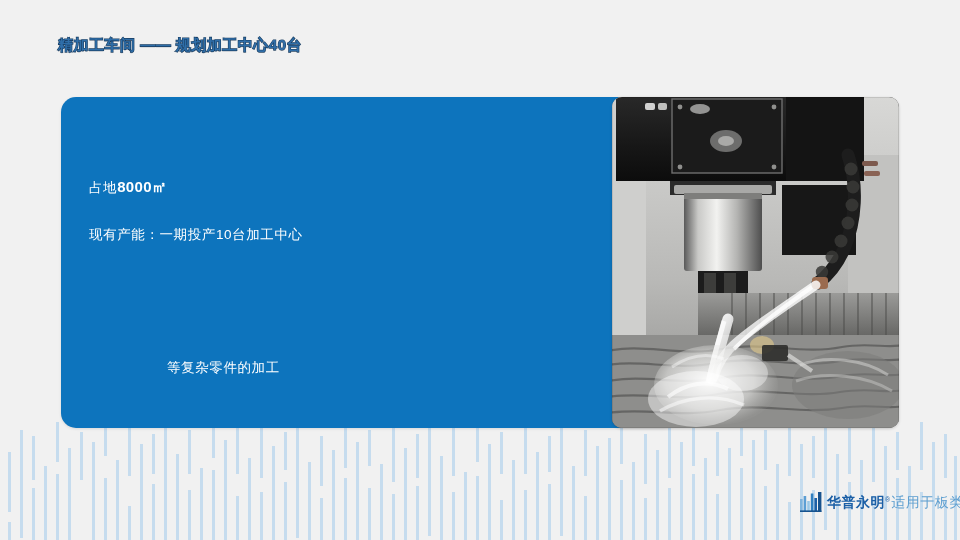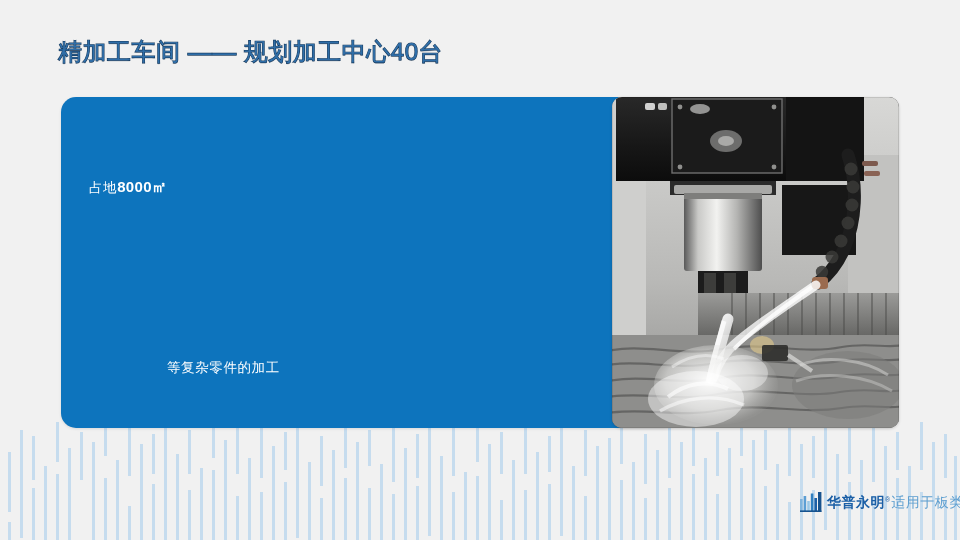--- a/index.html
+++ b/index.html
@@ -31,22 +31,22 @@
     width: 3px;
     background: #c6dcee;
     border-radius: 0;
   }
 
   
   #title {
     position: absolute;
     left: 58px;
     top: 36px;
-    font-size: 24px;
-    font-weight: normal;
+    font-size: 15px;
+    font-weight: bold;
     letter-spacing: 0.5px;
     color: #2f6ea8;
     -webkit-text-stroke: 1.1px #16395c;
     paint-order: stroke fill;
     white-space: nowrap;
     text-shadow: 0 1px 0 rgba(20,45,75,0.35);
   }
 
   
   #blue-panel {
@@ -247,20 +247,21 @@
     </div>
 
   <div id="title">精加工车间 —— 规划加工中心40台</div>
 
   <div id="blue-panel" style="background: rgb(13, 116, 189);">
 
     <div class="panel-line" id="line-area">
       <span>占地</span><span class="strong">8000㎡</span>
     </div>
 
+    <div class="panel-line" id="line-capacity">现有产能：一期投产10台加工中心</div>
 
 
     <div class="panel-line" id="line-advantage-2">等复杂零件的加工</div>
   </div>
 
   <div id="photo">
     <svg viewBox="0 0 287 331" preserveAspectRatio="xMidYMid slice">
       <defs>
         <linearGradient id="wallG" x1="0" y1="0" x2="0" y2="1">
           <stop offset="0%" stop-color="#d8d8d6"></stop>

